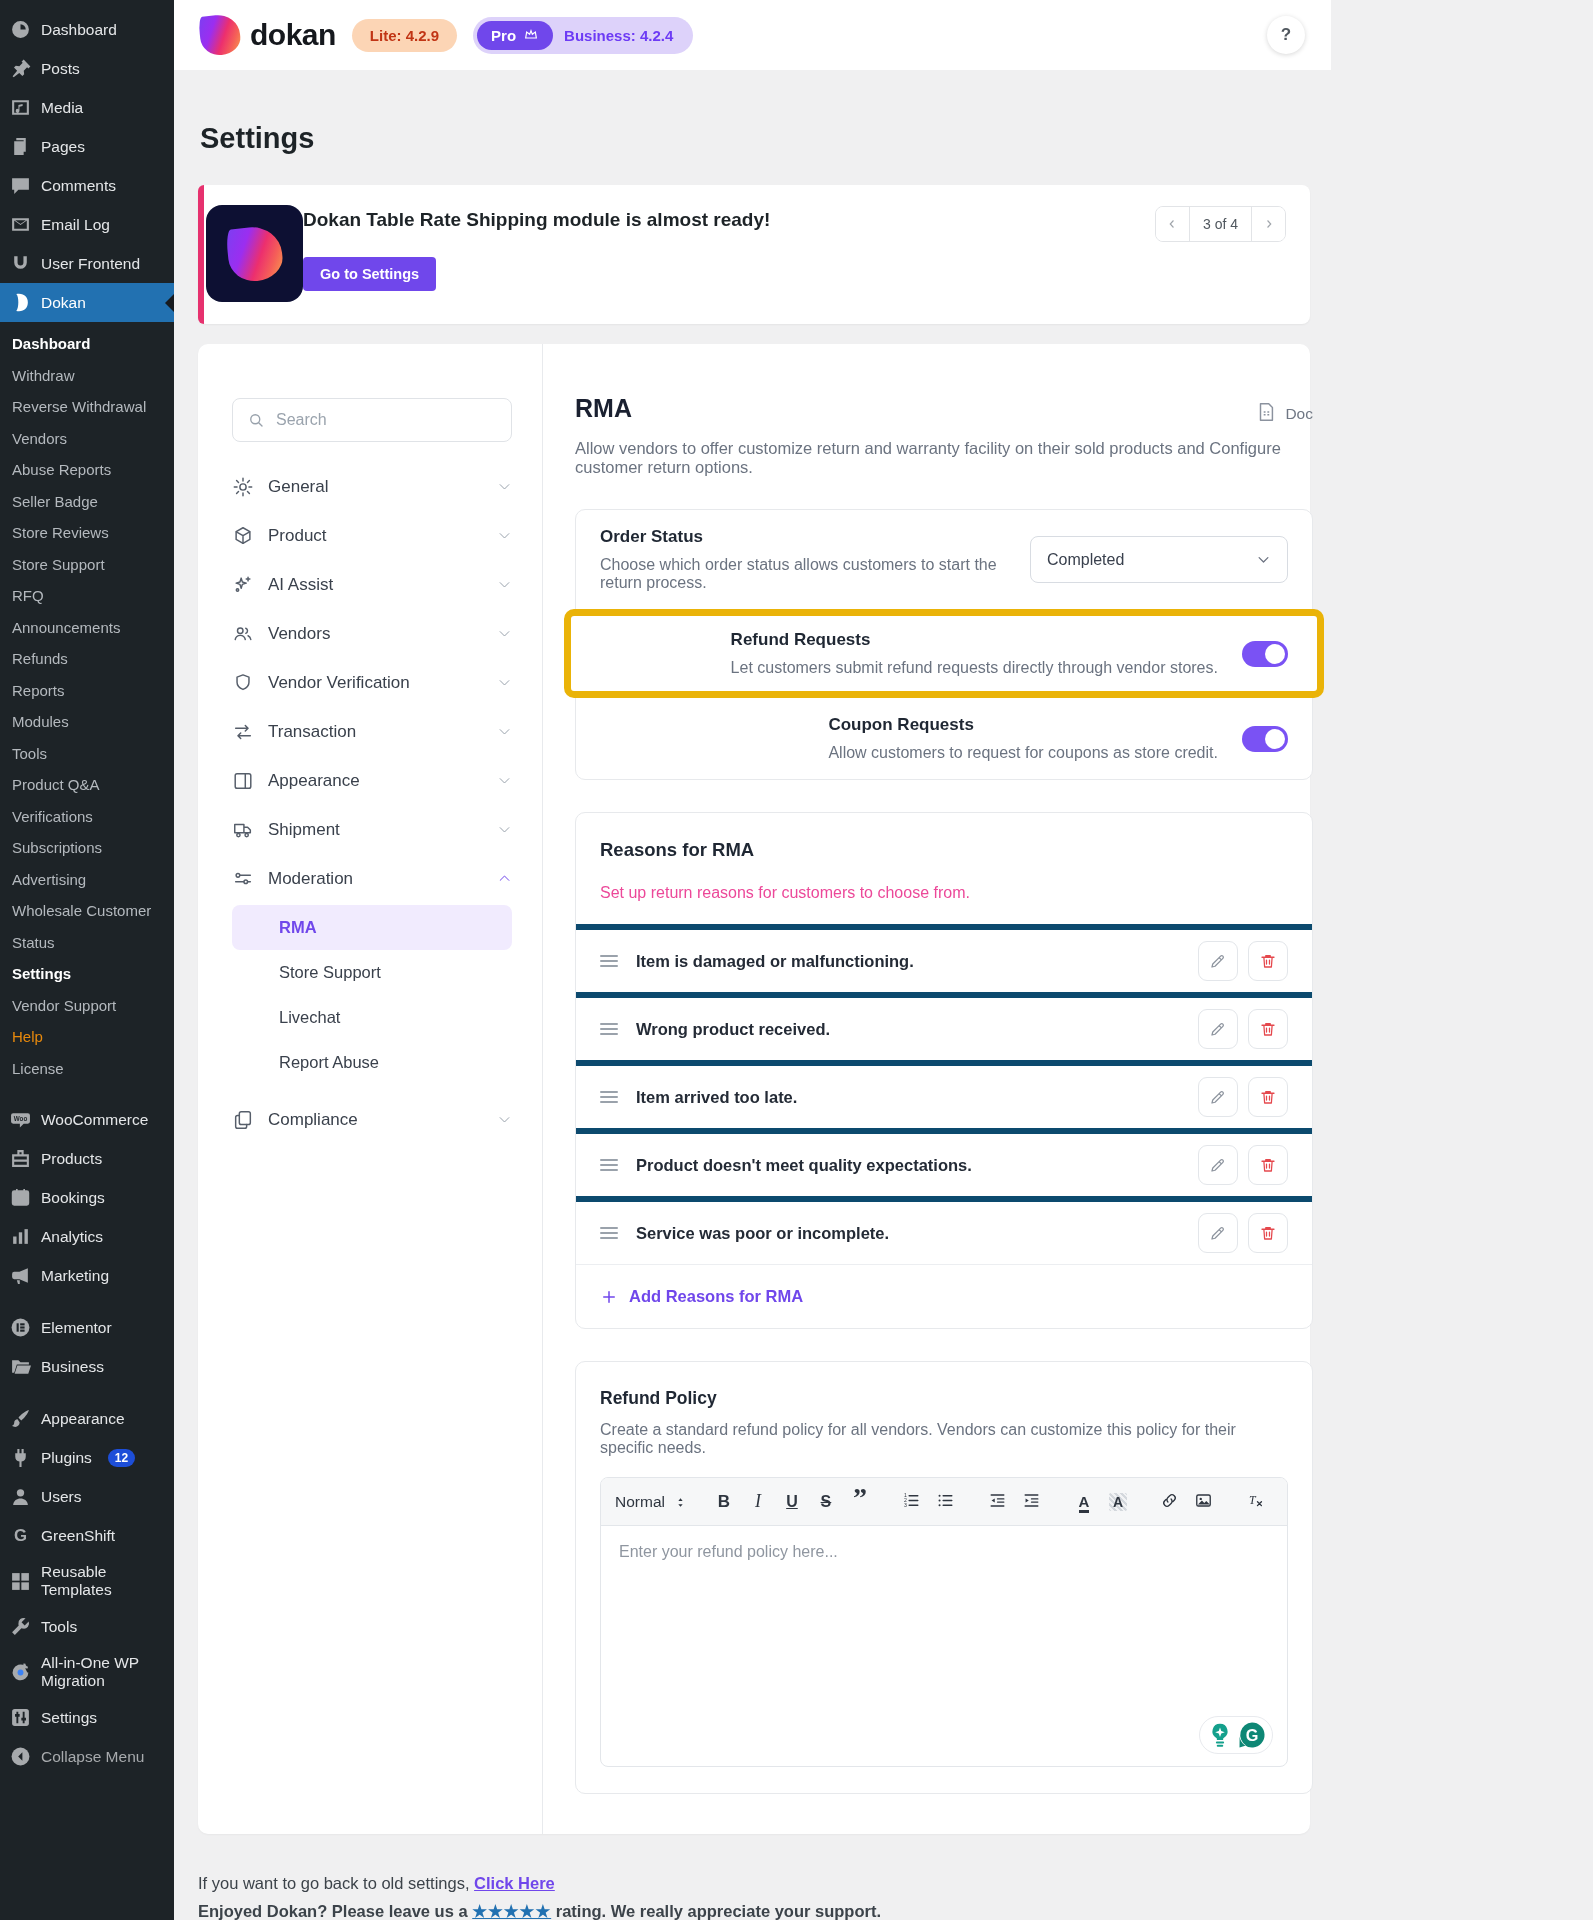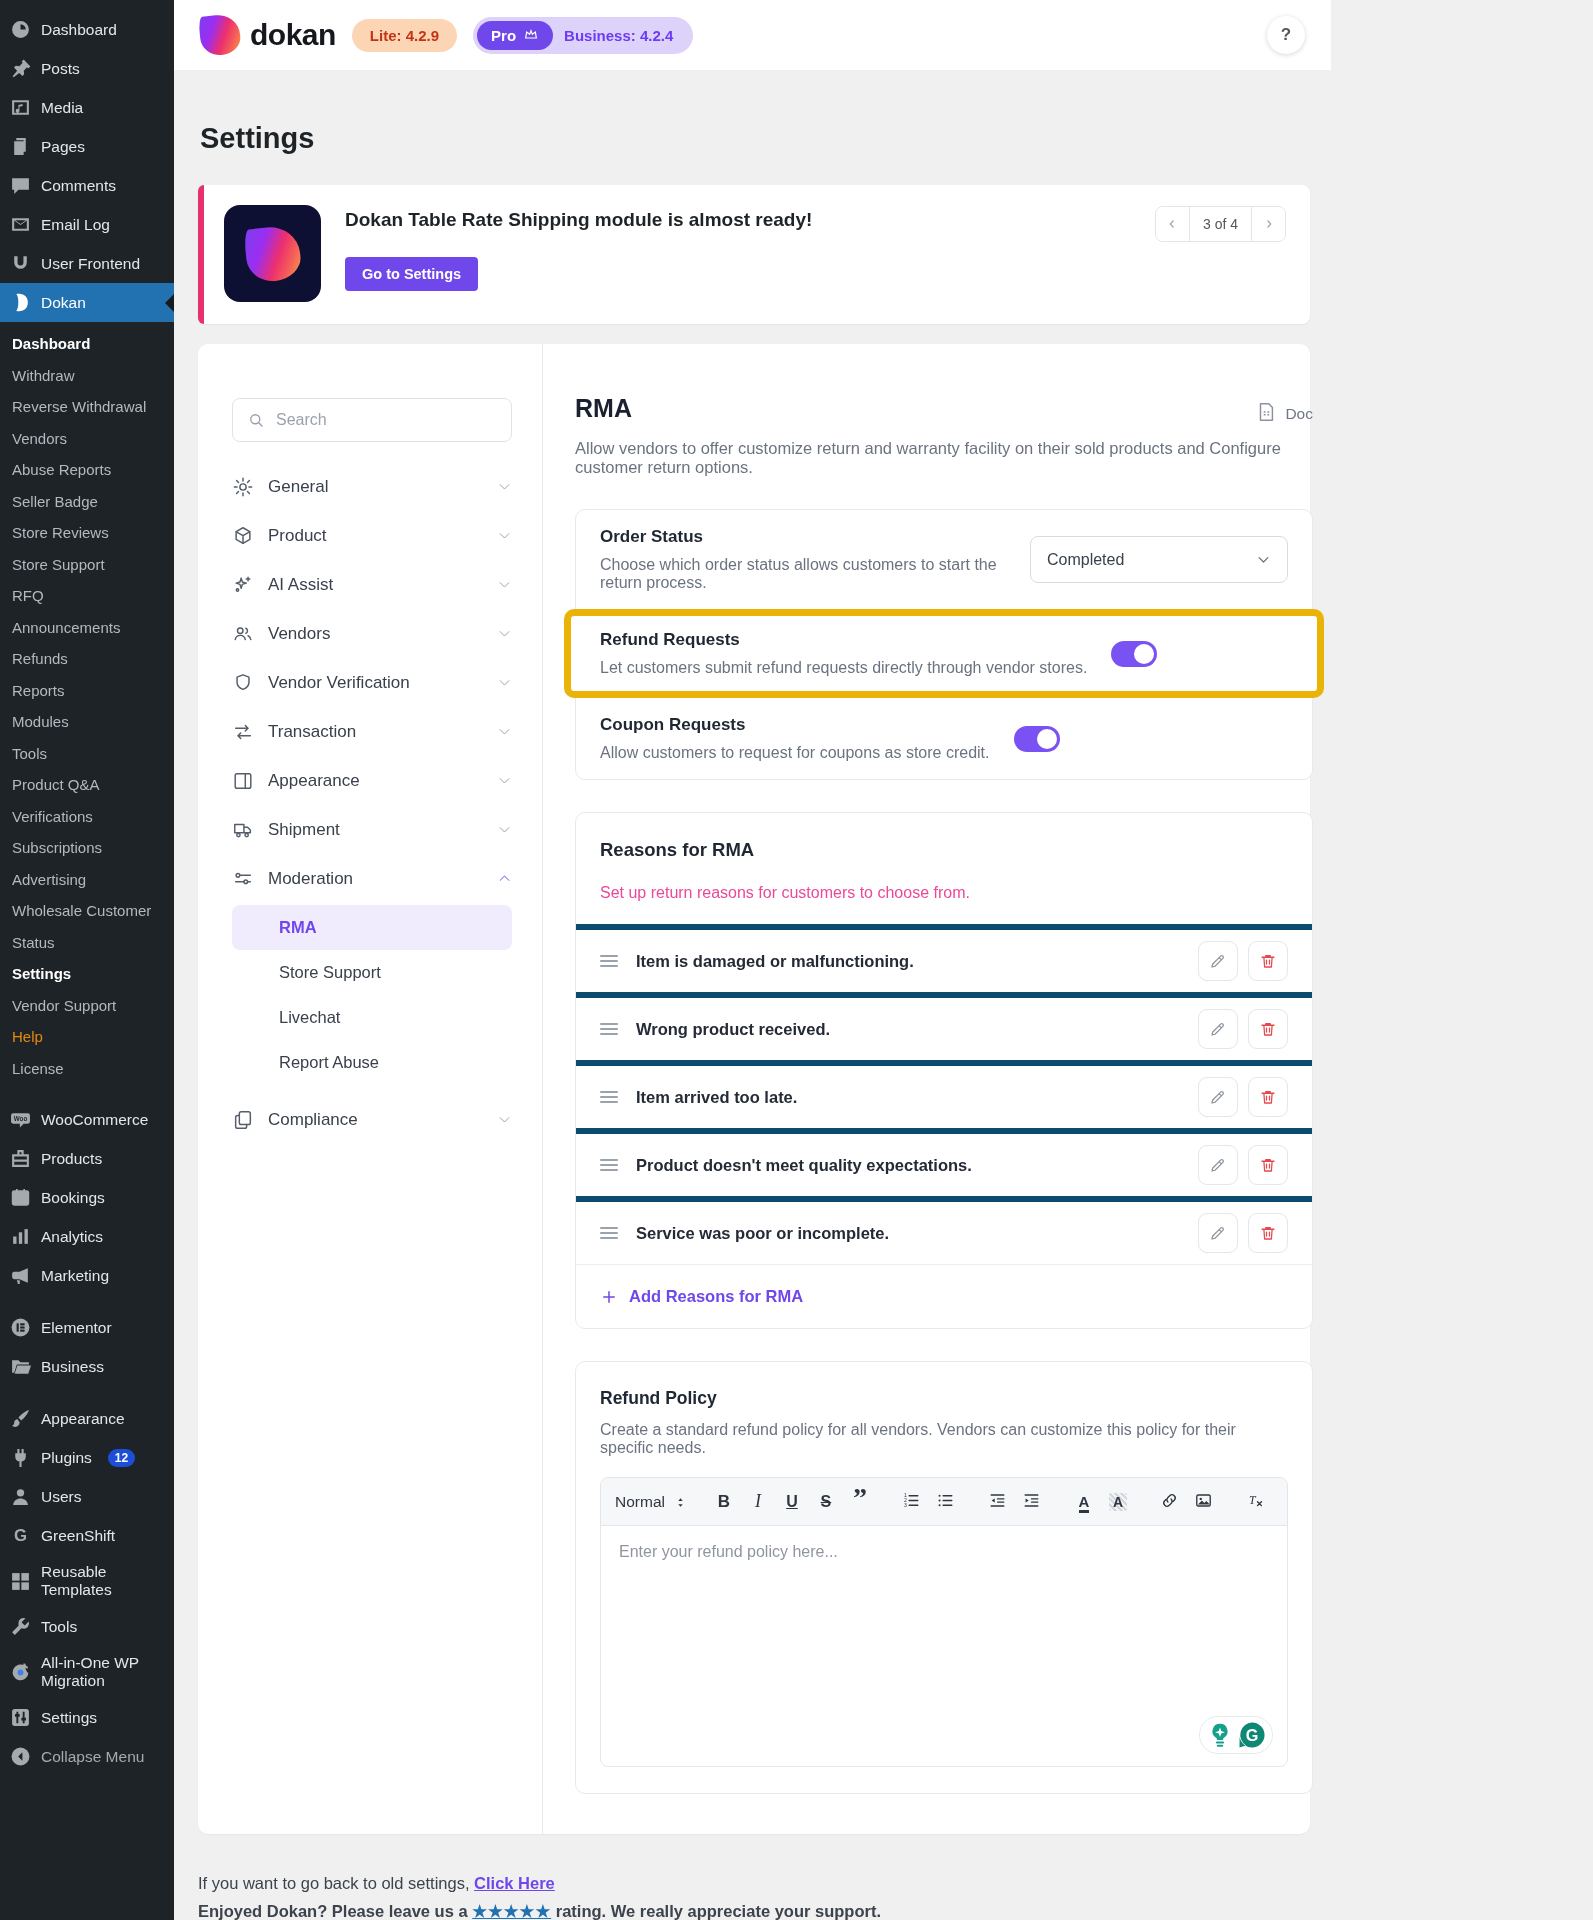--- a/index.html
+++ b/index.html
@@ -34,21 +34,21 @@
   .pill-probiz { display:flex; align-items:center; background:#ddd2fa; border-radius:999px; padding:4px; }
   .pill-pro { display:flex; align-items:center; gap:7px; background:#7047eb; color:#fff; font-weight:700; font-size:15px; border-radius:999px; padding:6px 14px; }
   .pill-pro .crown { width:16px; height:16px; }
   .pill-pro .crown svg { width:100%; height:100%; stroke:#fff; fill:none; stroke-width:1.8; }
   .pill-biz { color:#6d3bf5; font-weight:700; font-size:15px; padding:0 16px 0 11px; }
   .help-btn { margin-left:auto; width:38px; height:38px; border-radius:50%; background:#fff; box-shadow:0 1px 5px rgba(0,0,0,.16); display:flex; align-items:center; justify-content:center; font-size:17px; font-weight:700; color:#50575e; cursor:pointer; }
 
   .page-title { margin:52px 0 0 26px; font-size:29px; font-weight:700; color:#1d2327; }
 
   
-  .banner { position:relative; margin:30px 21px 0 24px; background:#fff; border-radius:8px; padding:20px 24px 22px 26px; display:flex; gap:24px; box-shadow:0 1px 2px rgba(0,0,0,.05); }
+  .banner { position:relative; margin:30px 21px 0 24px; background:#fff; border-radius:8px; padding:20px 24px 22px 8px; display:flex; box-shadow:0 1px 2px rgba(0,0,0,.05); }
   .banner::before { content:""; position:absolute; left:0; top:0; bottom:0; width:6px; background:#e6316e; border-radius:8px 0 0 8px; }
   .banner-tile { width:97px; height:97px; border-radius:16px; background:#0d1033; flex:none; display:flex; align-items:center; justify-content:center; }
   .banner-tile .blob { width:54px; height:54px; }
   .banner-body { padding-top:4px; }
   .banner-title { font-size:19px; font-weight:700; color:#1d2327; }
   .banner-desc { margin-top:11px; font-size:16.5px; color:#646970; }
   .banner-desc .seg-bold { font-weight:700; color:#50575e; }
   .banner-btn { margin-top:15px; display:inline-block; background:#7047eb; color:#fff; font-size:14.5px; font-weight:600; padding:9px 17px; border-radius:4px; border:none; cursor:pointer; }
   .pager { position:absolute; right:24px; top:21px; display:flex; align-items:stretch; border:1px solid #e2e4e7; border-radius:8px; overflow:hidden; background:#fff; }
   .pager-btn { width:33px; display:flex; align-items:center; justify-content:center; color:#a0a5ab; cursor:pointer; background:#fff; border:none; }
@@ -77,21 +77,21 @@
   
   .content-col { flex:1; padding:50px 28px 40px 32px; }
   .rma-head { display:flex; align-items:flex-end; justify-content:space-between; }
   .rma-title { font-size:25px; font-weight:700; color:#1a2030; }
   .doc-link { display:flex; align-items:flex-end; gap:8px; color:#6f7784; font-size:15.5px; cursor:pointer; }
   .doc-link .d-ic { width:22px; height:22px; color:#8b929e; }
   .doc-link svg { width:100%; height:100%; fill:none; stroke:currentColor; stroke-width:1.6; stroke-linejoin:round; }
   .rma-desc { margin-top:16px; font-size:16.5px; color:#6b7380; }
 
   .card-box { border:1px solid #e7e9ec; border-radius:10px; margin-top:32px; background:#fff; }
-  .setting-row { display:flex; align-items:center; justify-content:flex-start; gap:24px; padding:17px 24px; }
+  .setting-row { display:flex; align-items:center; justify-content:flex-end; gap:24px; padding:17px 24px; }
   .row-label { font-size:17px; font-weight:700; color:#1f2733; }
   .row-desc { margin-top:9px; font-size:16px; color:#6b7380; }
   .select { width:258px; height:47px; flex:none; border:1px solid #d8dce2; border-radius:8px; display:flex; align-items:center; justify-content:space-between; padding:0 16px; font-size:16px; color:#39404d; cursor:pointer; background:#fff; }
   .select .chev { width:15px; height:15px; color:#6b7280; }
   .select svg { width:100%; height:100%; fill:none; stroke:currentColor; stroke-width:2; stroke-linecap:round; }
   .annotated { border:7px solid #eab308; border-radius:10px; margin:0 -12px; background:#fff; position:relative; z-index:2; }
   .annotated .setting-row { padding:14px 29px; }
   .toggle { width:46px; height:26px; border-radius:999px; background:#cfd4da; position:relative; flex:none; cursor:pointer; }
   .toggle.on { background:#7a52f4; }
   .toggle::after { content:""; position:absolute; top:3px; left:3px; width:20px; height:20px; border-radius:50%; background:#fff; }

